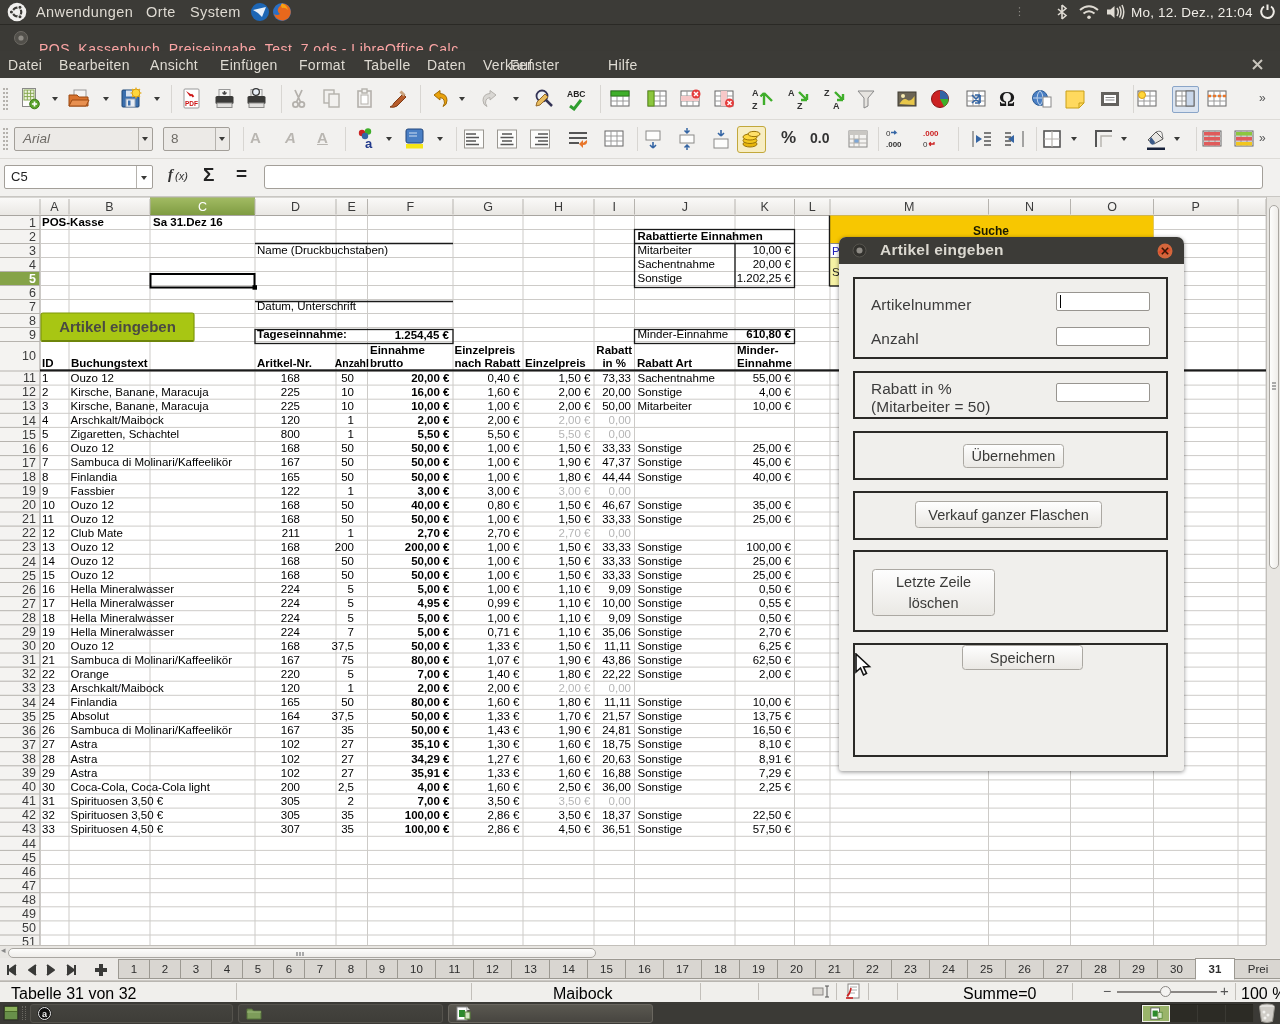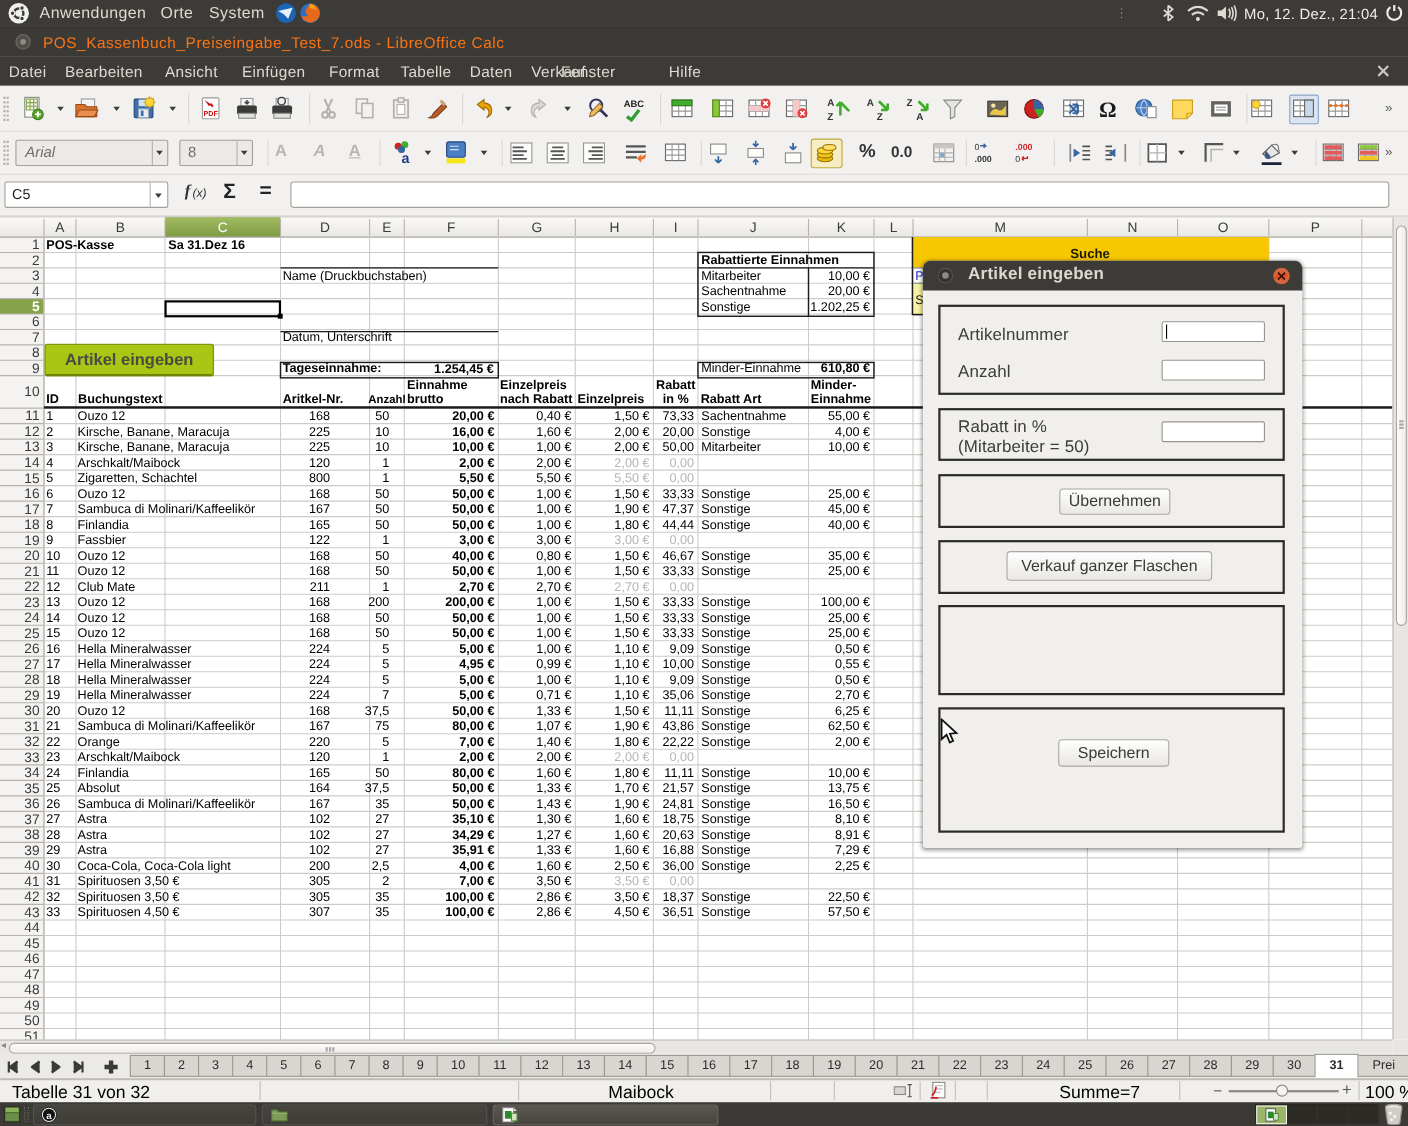--- a/index.html
+++ b/index.html
@@ -72,21 +72,21 @@
 <svg class="abs" style="left:1259px;top:3px" width="17" height="17" viewBox="0 0 17 17">
       <path d="M8.5 1.5 L8.5 7" stroke="#efece6" stroke-width="2"></path>
       <path d="M5 3.5 A6.3 6.3 0 1 0 12 3.5" stroke="#efece6" stroke-width="2" fill="none"></path>
     </svg>
 </div>
 <div id="titlebar">
 <svg class="abs" style="left:13px;top:5px" width="16" height="16" viewBox="0 0 16 16">
       <circle cx="8" cy="8" r="6.5" fill="#514f4a" stroke="#6d6a64" stroke-width="1"></circle>
       <circle cx="8" cy="8" r="2.6" fill="#8e8b85"></circle>
     </svg>
-<span class="abs" style="left:39px;top:6px;font-size:14px;color:#f97316;letter-spacing:.5px">POS_Kassenbuch_Preiseingabe_Test_7.ods - LibreOffice Calc</span>
+<span class="abs" style="left:39px;top:16px;font-size:14px;color:#fca5a5;letter-spacing:.5px">POS_Kassenbuch_Preiseingabe_Test_7.ods - LibreOffice Calc</span>
 </div>
 <div id="menubar">
 <span class="menuitem" style="left:8px">Datei</span>
 <span class="menuitem" style="left:59px">Bearbeiten</span>
 <span class="menuitem" style="left:150px">Ansicht</span>
 <span class="menuitem" style="left:220px">Einfügen</span>
 <span class="menuitem" style="left:299px">Format</span>
 <span class="menuitem" style="left:364px">Tabelle</span>
 <span class="menuitem" style="left:427px">Daten</span>
 <span class="menuitem" style="left:483px">Verkauf</span>
@@ -1086,21 +1086,21 @@
   </svg>
 <div class="abs" style="left:836px;top:983px;width:1px;height:17px;background:#c2bfba"></div>
 <svg class="abs" style="left:845px;top:983px" width="16" height="17" viewBox="0 0 16 17">
     <rect x="3" y="1" width="11" height="14" fill="#fff" stroke="#8a8784"></rect>
     <path d="M5 4 h7 M5 7 h7 M5 10 h5" stroke="#aaa"></path>
     <path d="M2 13 q3 -2 4 -8" stroke="#cc2222" stroke-width="1.6" fill="none"></path>
     <path d="M1 15 h7" stroke="#cc2222" stroke-width="1.6"></path>
   </svg>
 <div class="abs" style="left:868px;top:983px;width:1px;height:17px;background:#c2bfba"></div>
 <div class="abs" style="left:897px;top:983px;width:1px;height:17px;background:#c2bfba"></div>
-<span class="abs" style="left:963px;top:985px">Summe=7</span>
+<span class="abs" style="left:963px;top:985px">Summe=0</span>
 <div class="abs" style="left:1072px;top:983px;width:1px;height:17px;background:#c2bfba"></div>
 <span class="abs" style="left:1103px;top:983px;font-size:14px;color:#555">−</span>
 <div class="abs" style="left:1117px;top:991px;width:100px;height:2px;background:#8a8784"></div>
 <div class="abs" style="left:1160px;top:986px;width:11px;height:11px;background:#f4f3f1;border:1px solid #8a8784;border-radius:6px"></div>
 <span class="abs" style="left:1220px;top:982px;font-size:15px;color:#555">+</span>
 <div class="abs" style="left:1235px;top:983px;width:1px;height:17px;background:#c2bfba"></div>
 <span class="abs" style="left:1241px;top:985px">100 %</span>
 <div id="taskbar"></div>
 <svg class="abs" style="left:3px;top:1005px" width="16" height="16" viewBox="0 0 16 16">
     <rect x="1" y="1" width="14" height="14" fill="#4a6b28" stroke="#2c2c28"></rect>
@@ -1174,16 +1174,17 @@
 <span class="dlglbl" style="left:32px;top:59px">Artikelnummer</span>
 <div class="dlginput" style="top:55px">
       <div style="position:absolute;left:3px;top:2px;width:1.5px;height:13px;background:#000"></div>
     </div>
 <span class="dlglbl" style="left:32px;top:93px">Anzahl</span>
 <div class="dlginput" style="top:90px"></div>
 <span class="dlglbl" style="left:32px;top:143px">Rabatt in %<br>(Mitarbeiter = 50)</span>
 <div class="dlginput" style="top:146px"></div>
 <div class="dlgbtn" style="left:124px;top:207px;width:101px;height:24px;line-height:23px">Übernehmen</div>
 <div class="dlgbtn" style="left:76px;top:264px;width:187px;height:27px;line-height:26px">Verkauf ganzer Flaschen</div>
-<div class="dlgbtn" style="left:123px;top:435px;width:101px;height:25px;line-height:24px">Speichern</div>
+<div class="dlgbtn" style="left:33px;top:331.5px;width:123px;height:47px;line-height:21px;padding-top:2px">Letzte Zeile<br>löschen</div>
+<div class="dlgbtn" style="left:123px;top:408px;width:121px;height:25px;line-height:24px">Speichern</div>
 </div>
 <svg class="abs" style="left:853px;top:653px;z-index:20" width="22" height="26" viewBox="0 0 22 26">
     <path d="M3 1 L3 19 L7.5 15 L10.5 22 L13.5 20.5 L10.5 14 L16.5 13.5 Z" fill="#fff" stroke="#111" stroke-width="1.6"></path>
   </svg>
 </body></html>

